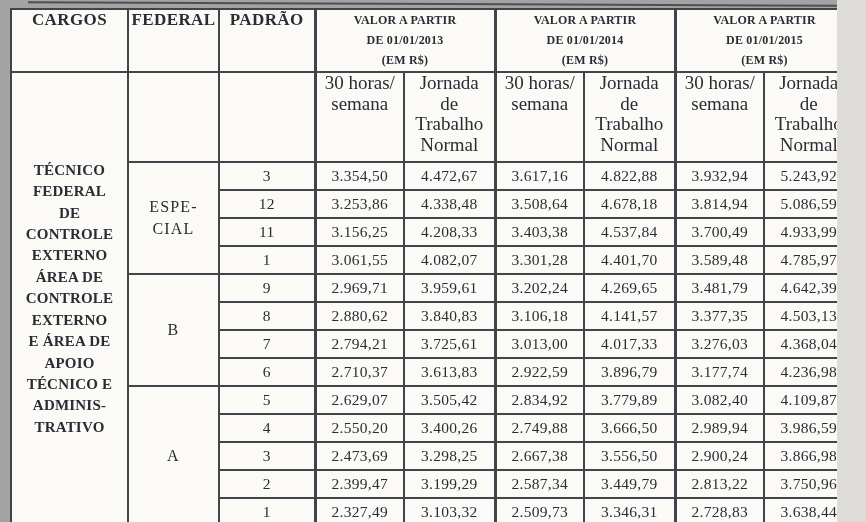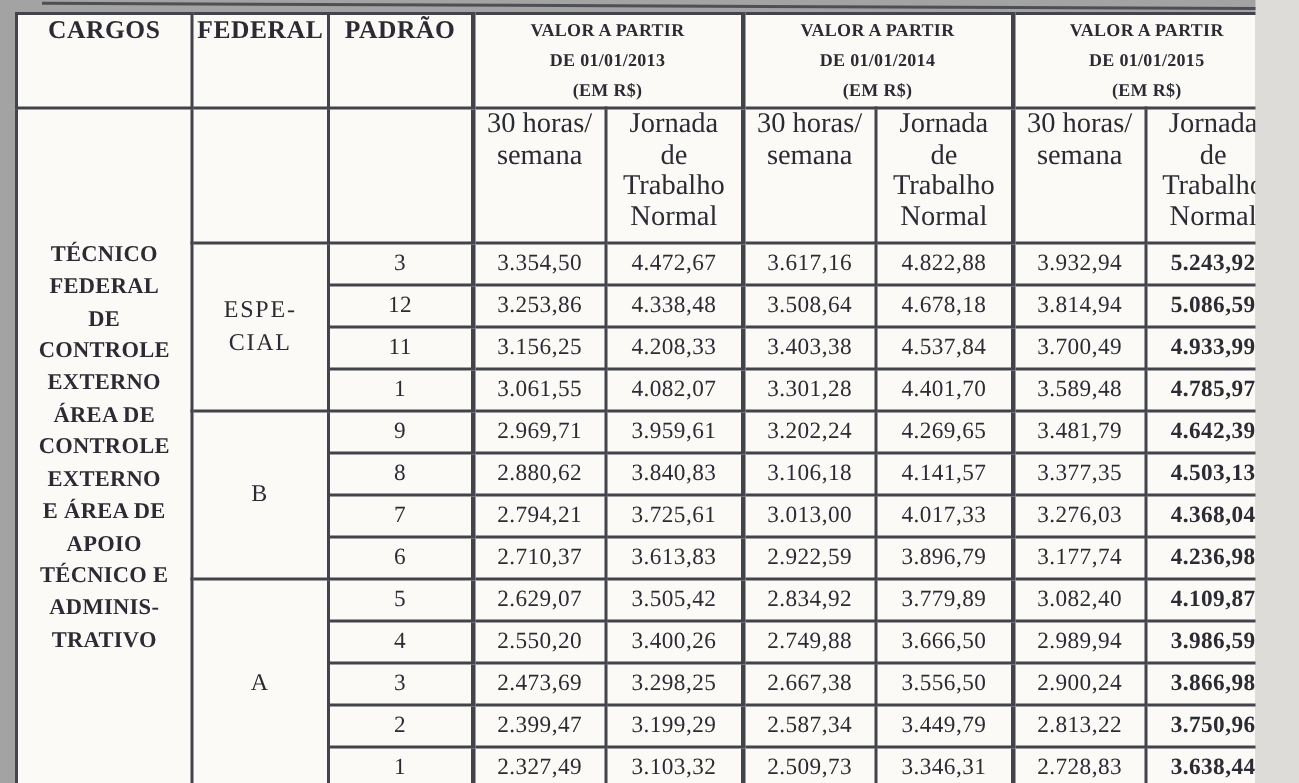--- a/index.html
+++ b/index.html
@@ -36,21 +36,21 @@
     background: #fbfaf7;
   }
   #salary-table td {
     border: 2px solid #43434c;
     text-align: center;
     padding: 0;
     overflow: hidden;
   }
   
   .grp-l { border-left-width: 3px !important; }
-  .tbl-edge-r { border-right-width: 3px !important; font-weight: bold; }
+  .tbl-edge-r { border-right-width: 3px !important; }
 
   tr.hrow1 td { height: 61px; vertical-align: top; }
   td.top-label {
     font-weight: bold;
     font-size: 17px;
     letter-spacing: 0.4px;
     padding-top: 5px;
   }
   td.group-header {
     font-weight: bold;

